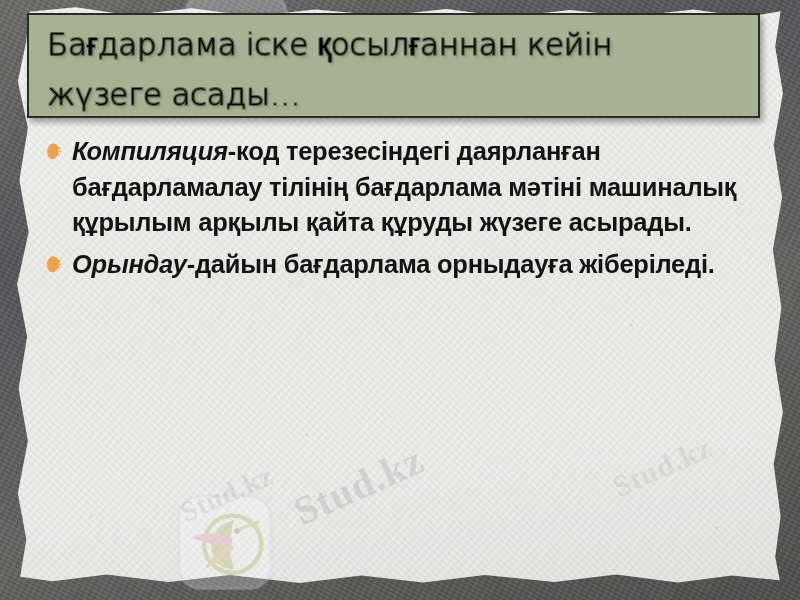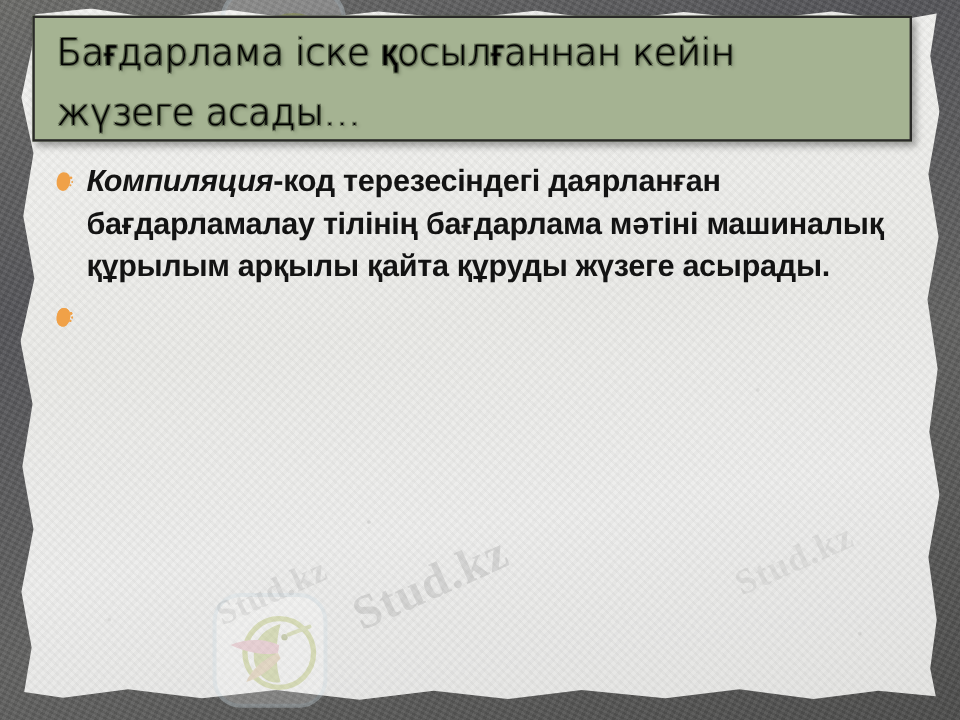--- a/index.html
+++ b/index.html
@@ -234,17 +234,18 @@
       <span class="bullet-marker">
         <svg viewBox="0 0 15 17" width="100%" height="100%" aria-hidden="true">
           <path d="M7.0 0.6 C10.6 0.6 12.6 3.4 12.6 7.0 C12.6 10.2 11.4 13.0 9.6 14.8
                    C8.6 15.8 7.0 16.4 5.4 16.0 C3.0 15.4 1.2 13.0 1.2 9.6
                    C1.2 5.0 3.4 0.6 7.0 0.6 Z" fill="#f0a148"></path>
           <circle cx="13.2" cy="5.2" r="1.1" fill="#f0a148"></circle>
           <circle cx="14.2" cy="8.6" r="0.8" fill="#f0a148"></circle>
           <circle cx="12.6" cy="11.4" r="0.9" fill="#f0a148"></circle>
         </svg>
       </span>
+      <span class="bullet-text"><em class="lead">Орындау</em><span>-дайын бағдарлама орныдауға жіберіледі.</span></span>
     </li>
 
   </ul>
 
 </div>
 
 </body></html>

